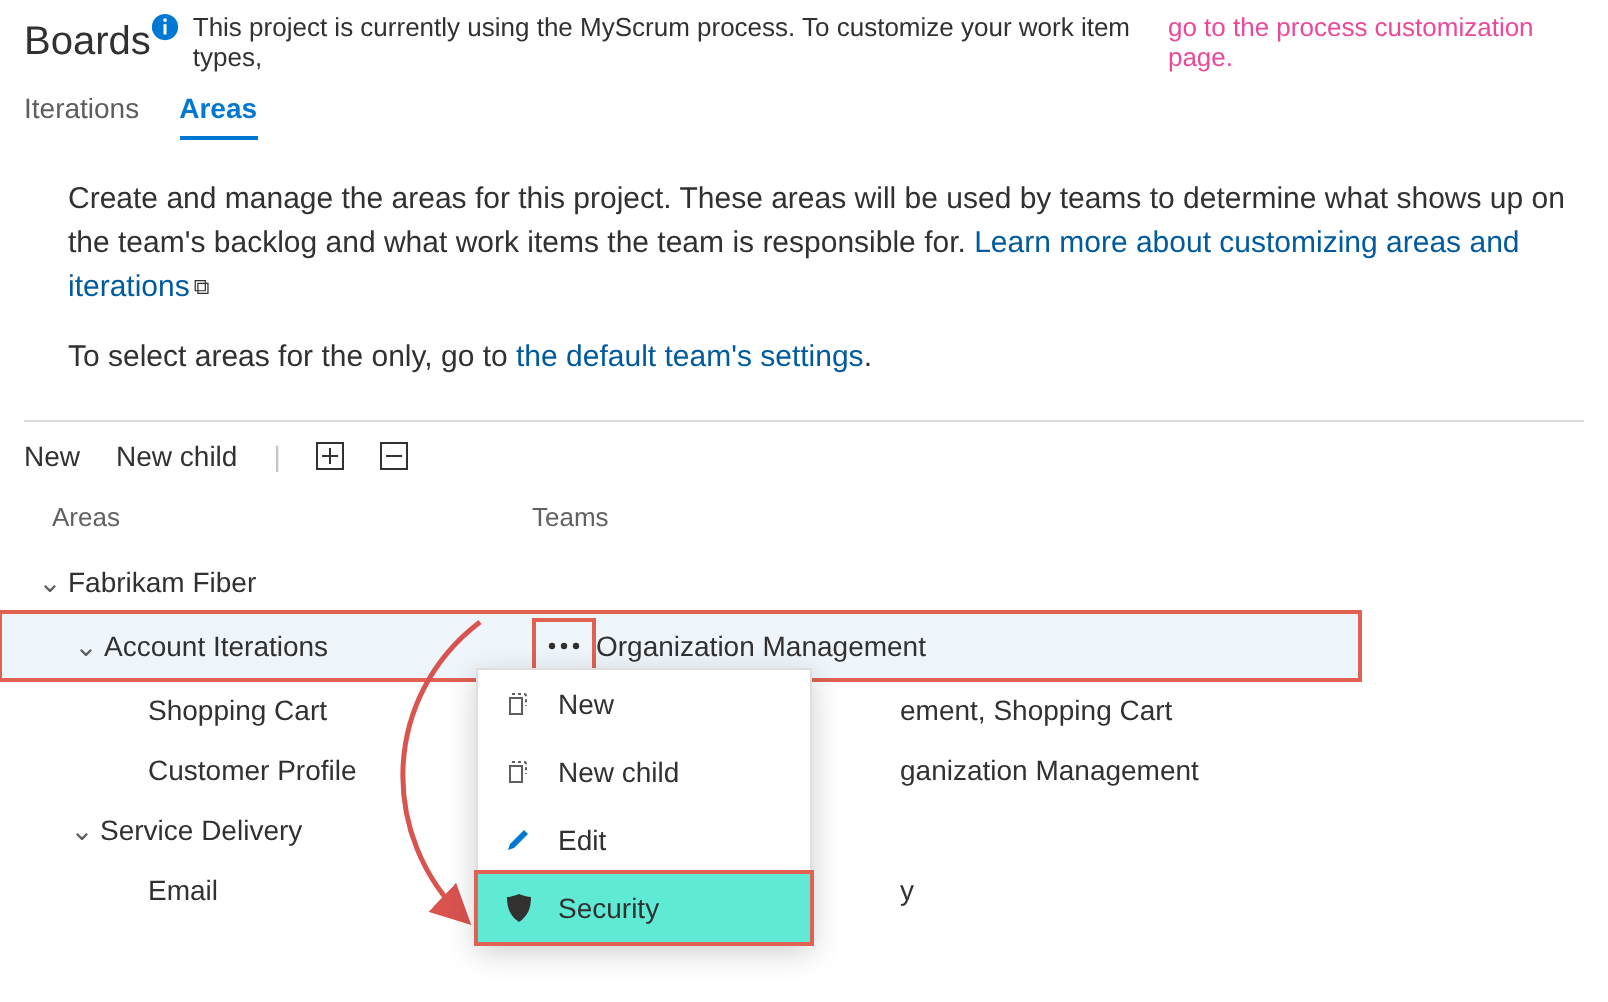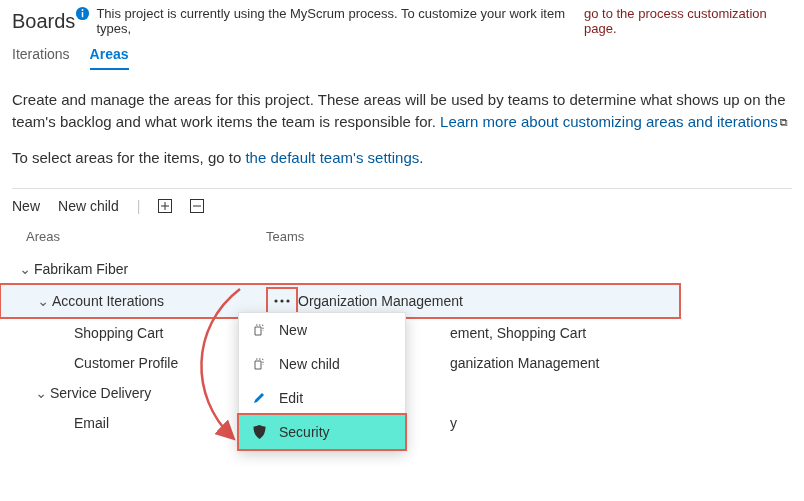--- a/index.html
+++ b/index.html
@@ -21,34 +21,35 @@
     font-weight:400;
     color:#323130;
   }
   .info-banner{
     display:flex;
     align-items:flex-start;
     gap:6px;
     font-size:13px;
   }
   .info-icon svg{display:block}
-  .banner-link{color:#7f1d1d;cursor:pointer}
+  .banner-link{color:#ec4899;cursor:pointer}
   .tabs{
     display:flex;
     gap:20px;
     padding:0 12px 8px 12px;
     border-bottom:1px solid #e1dfdd00;
     font-size:14px;
   }
   .tab{color:#605e5c;padding-bottom:6px;cursor:pointer}
   .tab.active{color:#0078d4;font-weight:600;border-bottom:2px solid #0078d4}
   .intro{
     padding:10px 12px 0 12px;
     font-size:15px;
     line-height:1.45;
+    margin-left:22px;
   }
   .intro a{color:#005a9e;text-decoration:none;cursor:pointer}
   .ext-icon{font-size:11px;margin-left:2px;position:relative;top:-1px}
   .divider{margin:20px 12px 0 12px;border-top:1px solid #e1dfdd}
   .toolbar{
     display:flex;
     align-items:center;
     gap:18px;
     padding:9px 12px;
     font-size:14px;
@@ -152,21 +153,21 @@
 <div class="tabs">
   <div class="tab">Iterations</div>
   <div class="tab active">Areas</div>
 </div>
 
 <div class="intro">
   <p style="margin:0 0 14px 0">
     <span>Create and manage the areas for this project. These areas will be used by teams to determine what shows up on the team's backlog and what work items the team is responsible for. </span><a>Learn more about customizing areas and iterations</a><span class="ext-icon">⧉</span>
   </p>
   <p style="margin:0 0 4px 0">
-    <span>To select areas for the items, go to </span><a>the default team's settings</a><span>.</span>
+    <span>To select areas for the only, go to </span><a>the default team's settings</a><span>.</span>
   </p>
 </div>
 
 <div class="divider"></div>
 
 <div class="toolbar">
   <span class="tb-btn">New</span>
   <span class="tb-btn">New child</span>
   <span class="tb-sep">|</span>
   <span class="sq-btn">

